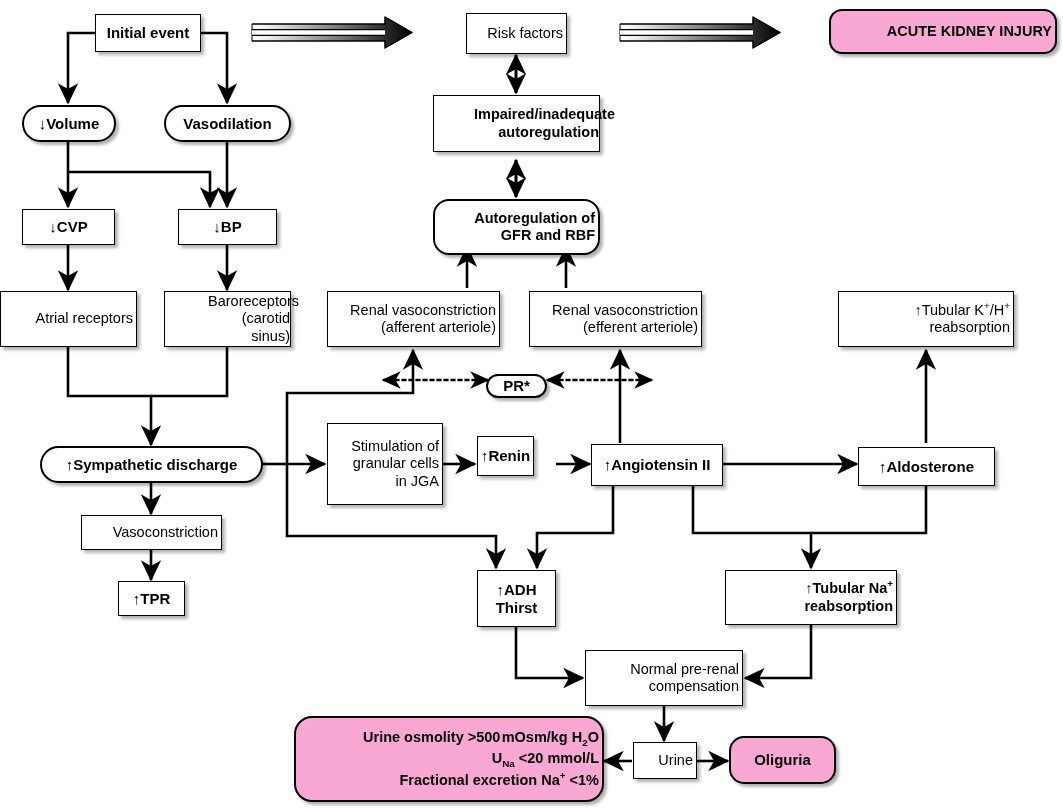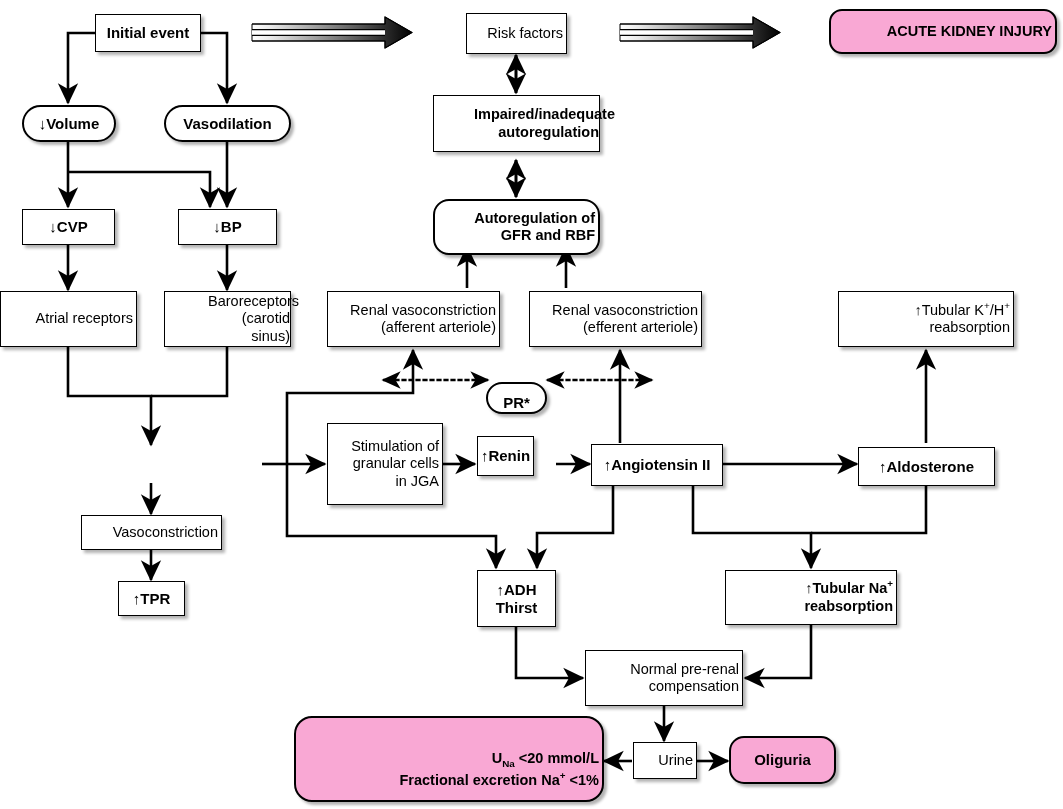--- a/index.html
+++ b/index.html
@@ -156,20 +156,23 @@
     <span class="lbl n f14">Atrial  receptors</span>
   </div>
 
   <div class="node rect" style="left:164px;top:291px;width:127px;height:56px;padding-left:43px;">
     <span class="lbl n f14">
       <span>Baroreceptors</span><br>
       <span>(carotid sinus)</span>
     </span>
   </div>
 
+  <div class="node round" style="left:40px;top:446px;width:223px;height:37px;">
+    <span class="lbl b f15">↑Sympathetic discharge</span>
+  </div>
 
   <div class="node rect" style="left:81px;top:515px;width:141px;height:35px;">
     <span class="lbl n f14">Vasoconstriction</span>
   </div>
 
   <div class="node rect" style="left:118px;top:581px;width:67px;height:35px;">
     <span class="lbl b f15">↑TPR</span>
   </div>
 
   <div class="node rect" style="left:466px;top:13px;width:101px;height:41px;">
@@ -201,21 +204,21 @@
     </span>
   </div>
 
   <div class="node rect" style="left:529px;top:291px;width:173px;height:56px;">
     <span class="lbl n f14">
       <span>Renal vasoconstriction</span><br>
       <span>(efferent arteriole)</span>
     </span>
   </div>
 
-  <div class="node round" style="left:486px;top:382px;width:61px;height:32px;align-items:flex-end;">
+  <div class="node round" style="left:486px;top:374px;width:61px;height:24px;">
     <span class="lbl b f15">PR*</span>
   </div>
 
   <div class="node rect" style="left:327px;top:423px;width:116px;height:82px;">
     <span class="lbl n f14">
       <span>Stimulation of</span><br>
       <span>granular cells</span><br>
       <span>in JGA</span>
     </span>
   </div>
@@ -263,19 +266,19 @@
   <div class="node rect" style="left:633px;top:742px;width:64px;height:37px;">
     <span class="lbl n f14">Urine</span>
   </div>
 
   <div class="node soft grey" style="left:729px;top:736px;width:107px;height:48px;border-radius:15px;">
     <span class="lbl b f15">Oliguria</span>
   </div>
 
   <div class="node soft grey" style="left:294px;top:716px;width:310px;height:86px;border-radius:18px;">
     <span class="lbl b f14" style="line-height:1.45;">
-      <br>
+      <span><span>Urine osmolity &gt;500</span> <span>mOsm/kg H</span><sub>2</sub><span>O</span></span><br>
       <span><span>U</span><sub>Na</sub><span> &lt;20 mmol/L</span></span><br>
       <span><span>Fractional excretion Na</span><sup>+</sup><span> &lt;1%</span></span>
     </span>
   </div>
 
 </div>
 
 </body></html>

